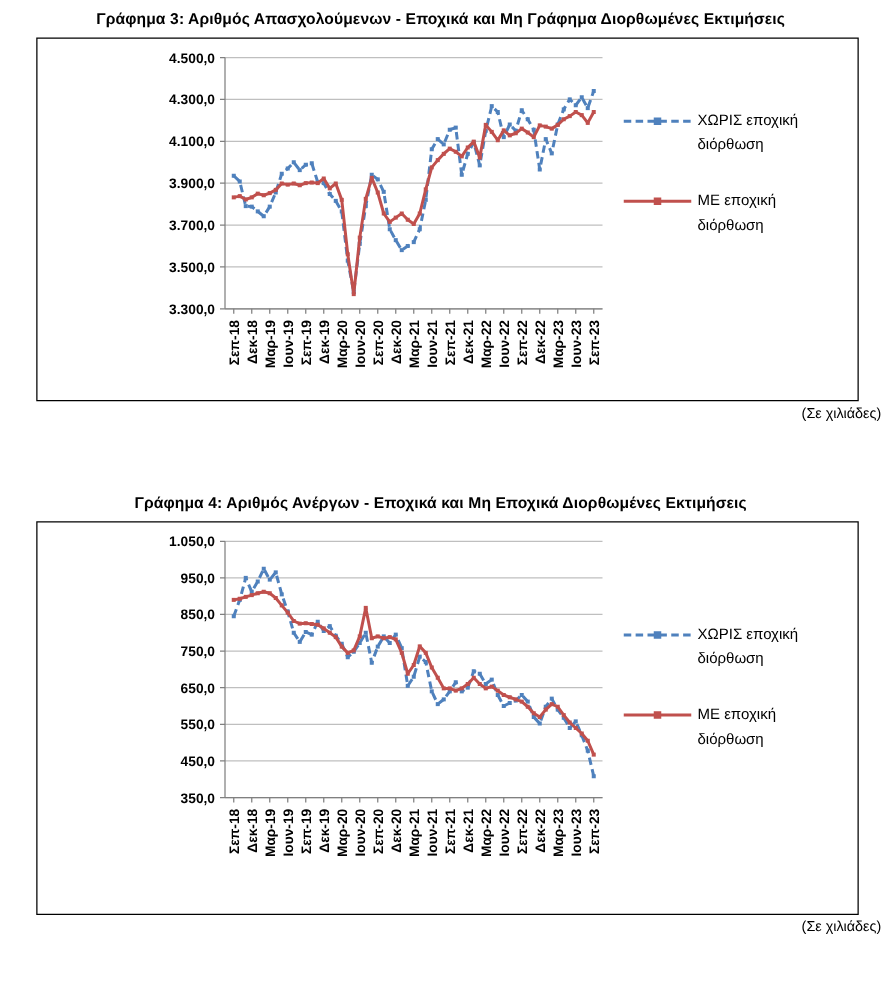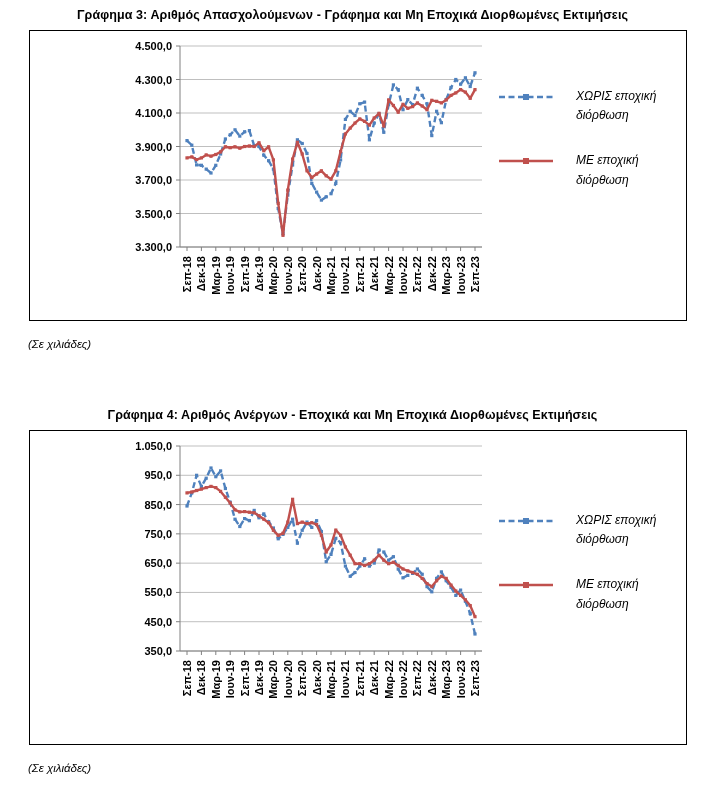--- a/index.html
+++ b/index.html
@@ -15,34 +15,34 @@
   .sec2 .chart-title{margin-top:58px;}
   .chart-box{
     width:656px;border:1px solid #000;margin-left:29px;position:relative;background:#fff;
   }
   .chart-box.box-a{height:289px;}
   .chart-box.box-b{height:313px;}
   .chart-svg{display:block;}
   .legend{position:absolute;left:468px;display:flex;flex-direction:column;gap:26px;}
   .legend-a{top:56px;}
   .legend-b{top:80px;}
-  .legend-entry{display:flex;align-items:flex-start;gap:22px;font-style:italic;}
+  .legend-entry{display:flex;align-items:flex-start;gap:4px;}
   .legend-sample{flex:0 0 auto;margin-top:4px;}
   .legend-label{width:88px;font-size:12px;line-height:1.6;color:#000;}
   .footnote{
-    font-size:11.5px;font-style:italic;margin:17px 0 0 28px;color:#000;
+    font-size:11.5px;margin:4px 0 0 28px;color:#000;text-align:right;
   }
 </style>
 </head>
 <body>
 
 <div class="page">
 
   <section class="sec1">
-    <div class="chart-title">Γράφημα 3: Αριθμός Απασχολούμενων - Γράφημα και Μη Εποχικά Διορθωμένες Εκτιμήσεις</div>
+    <div class="chart-title">Γράφημα 3: Αριθμός Απασχολούμενων - Εποχικά και Μη Γράφημα Διορθωμένες Εκτιμήσεις</div>
     <div class="chart-box box-a">
       <svg class="chart-svg" width="656" height="289" viewBox="0 0 656 289">
           <line x1="150" y1="216" x2="452" y2="216" stroke="#BFBFBF" stroke-width="1"></line>
           <line x1="146" y1="216" x2="150" y2="216" stroke="#808080" stroke-width="1"></line>
           <text x="142" y="220" text-anchor="end" font-size="11px" font-weight="bold" fill="#000000">3.300,0</text>
           <line x1="150" y1="182.5" x2="452" y2="182.5" stroke="#BFBFBF" stroke-width="1"></line>
           <line x1="146" y1="182.5" x2="150" y2="182.5" stroke="#808080" stroke-width="1"></line>
           <text x="142" y="186.5" text-anchor="end" font-size="11px" font-weight="bold" fill="#000000">3.500,0</text>
           <line x1="150" y1="149" x2="452" y2="149" stroke="#BFBFBF" stroke-width="1"></line>
           <line x1="146" y1="149" x2="150" y2="149" stroke="#808080" stroke-width="1"></line>

